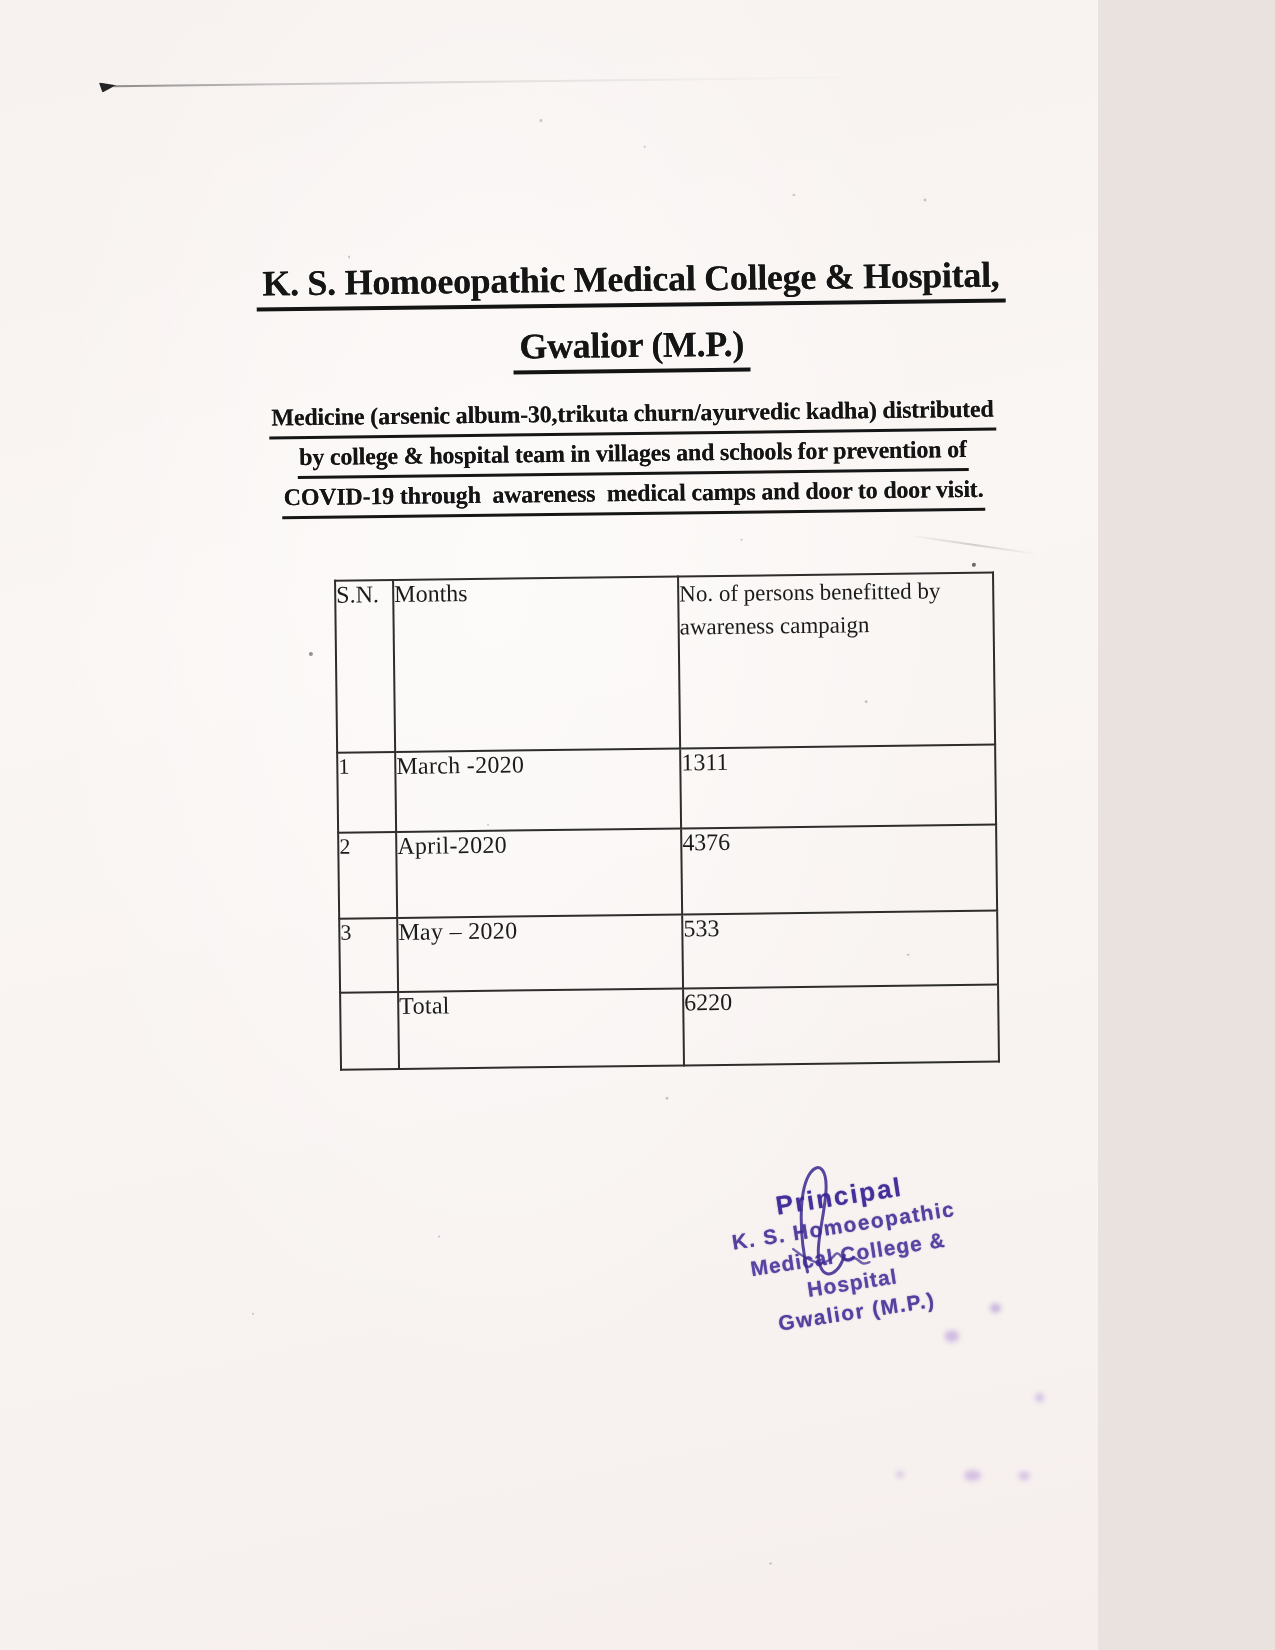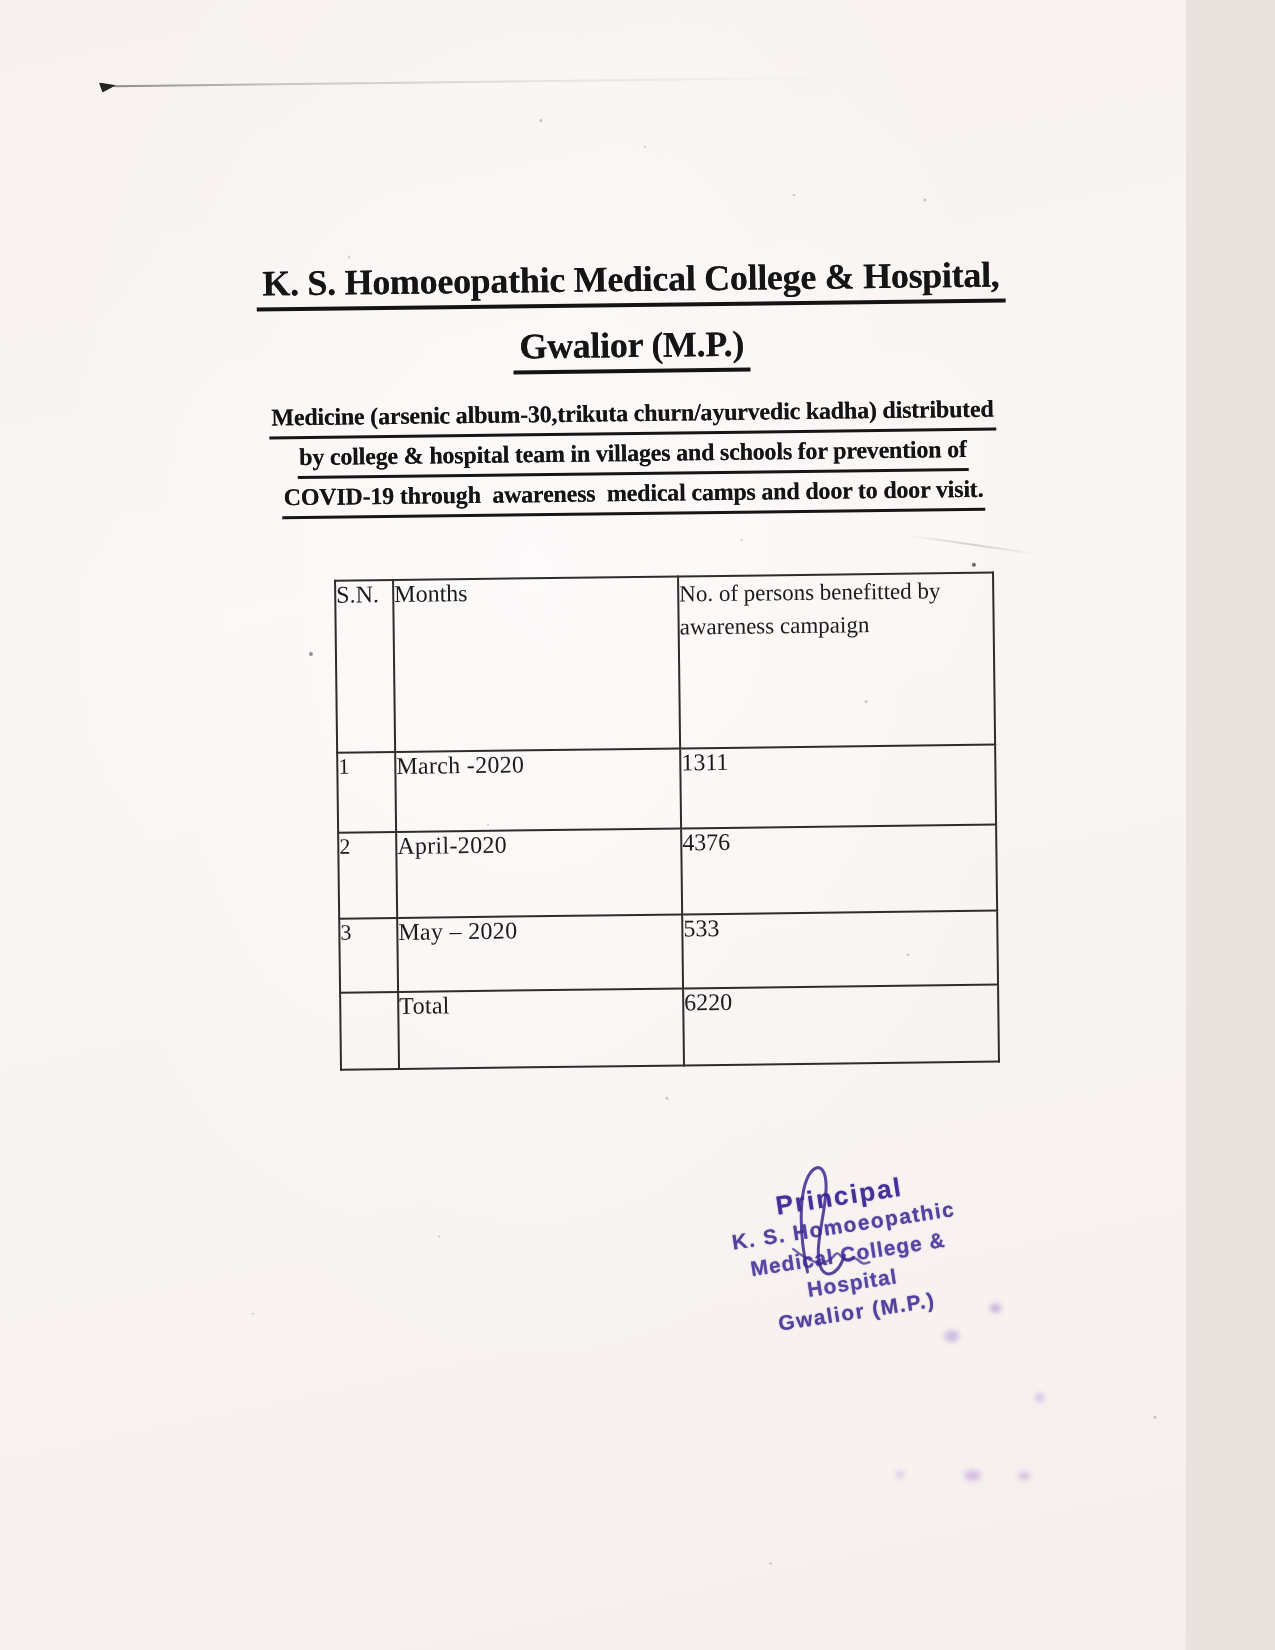--- a/index.html
+++ b/index.html
@@ -3,21 +3,21 @@
 <meta charset="utf-8">
 <style>
   html,body{margin:0;padding:0;}
   body{
     width:1275px;height:1650px;
     background:#e9e2de;
     font-family:"Liberation Serif", serif;
     overflow:hidden;
   }
   #sheet{
-    position:relative;width:1186px;height:1650px;
+    position:relative;width:1098px;height:1650px;
     background:
       radial-gradient(ellipse at 45% 35%, rgba(255,255,255,.55) 0%, rgba(255,255,255,0) 55%),
       linear-gradient(168deg,#f7f1ef 0%,#faf6f4 35%,#f8f3f1 70%,#f5eeec 100%);
     overflow:hidden;
   }
   #content{position:absolute;inset:0;transform:rotate(-0.7deg);transform-origin:637px 820px;}
 
   
   .tl-mark{position:absolute;left:108px;top:76px;width:17px;height:10px;background:#242424;
     clip-path:polygon(0 0,100% 30%,20% 100%);}

